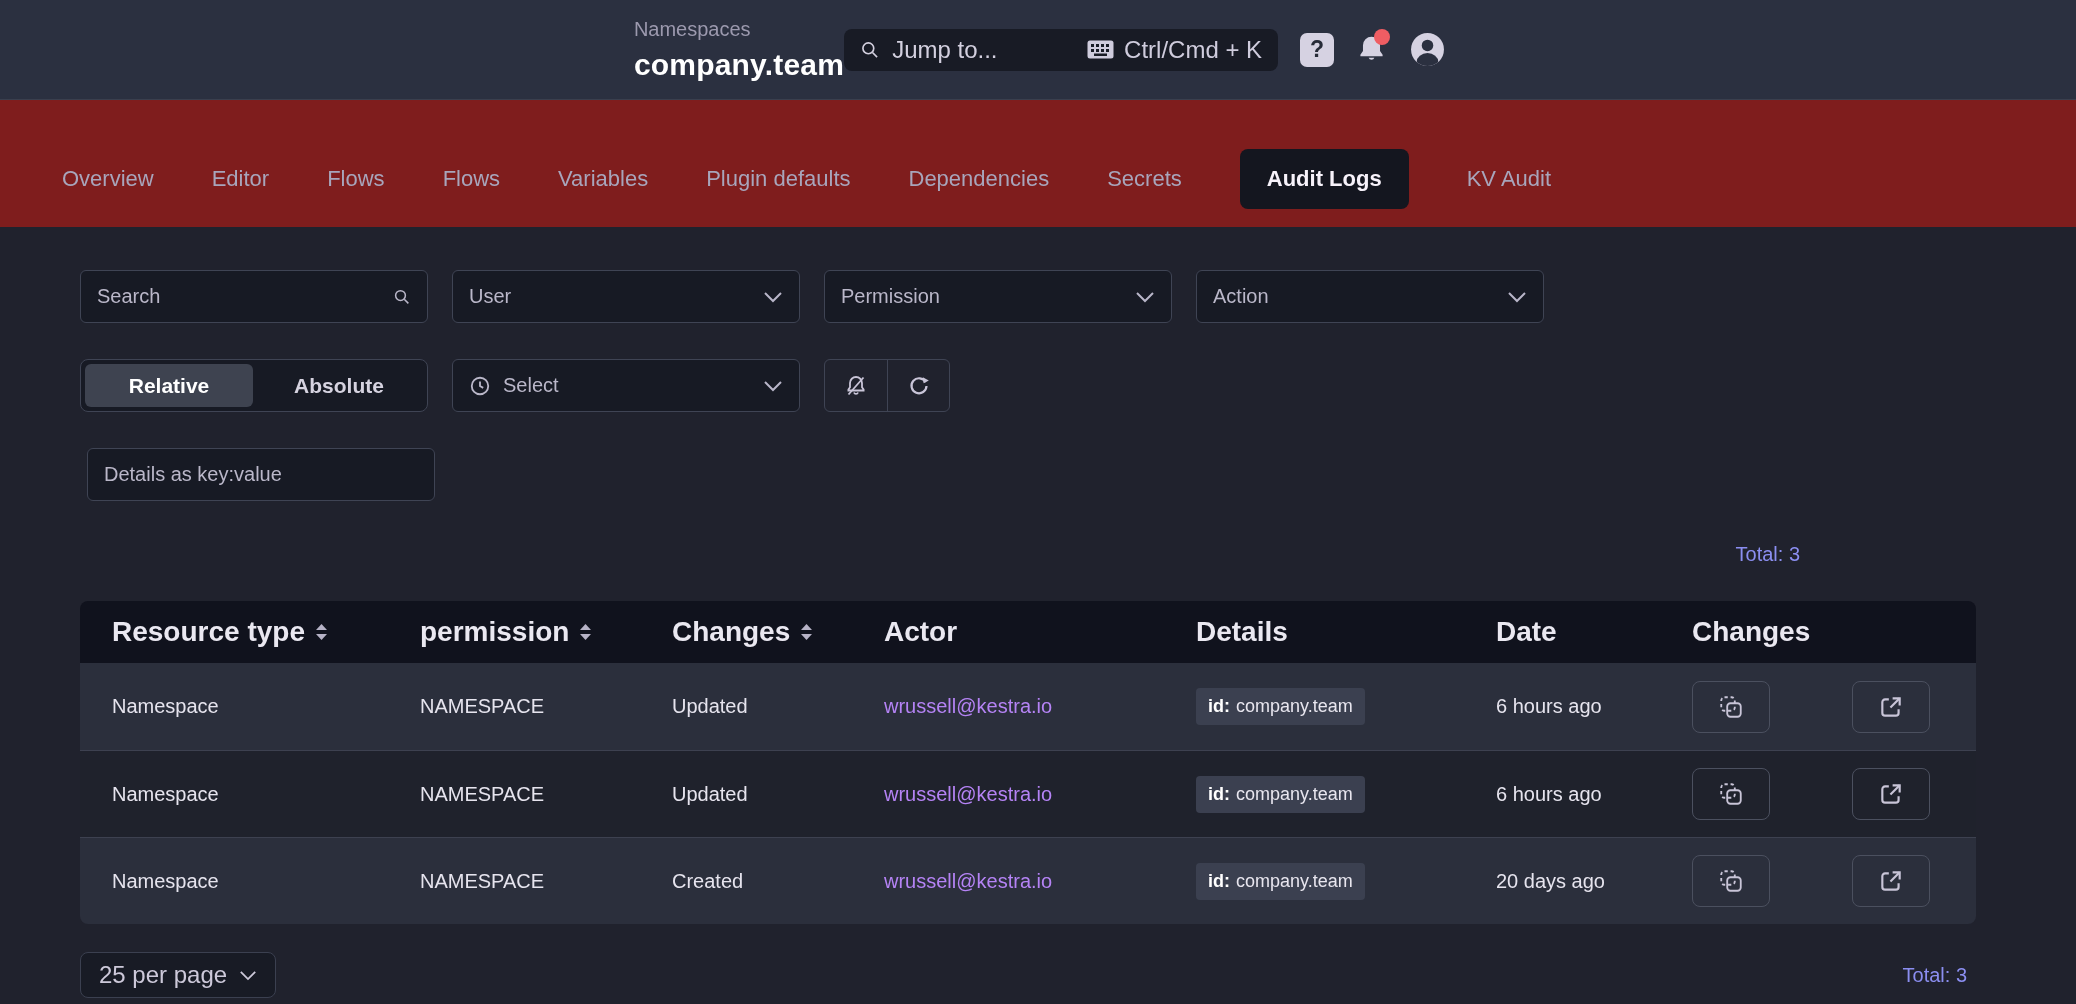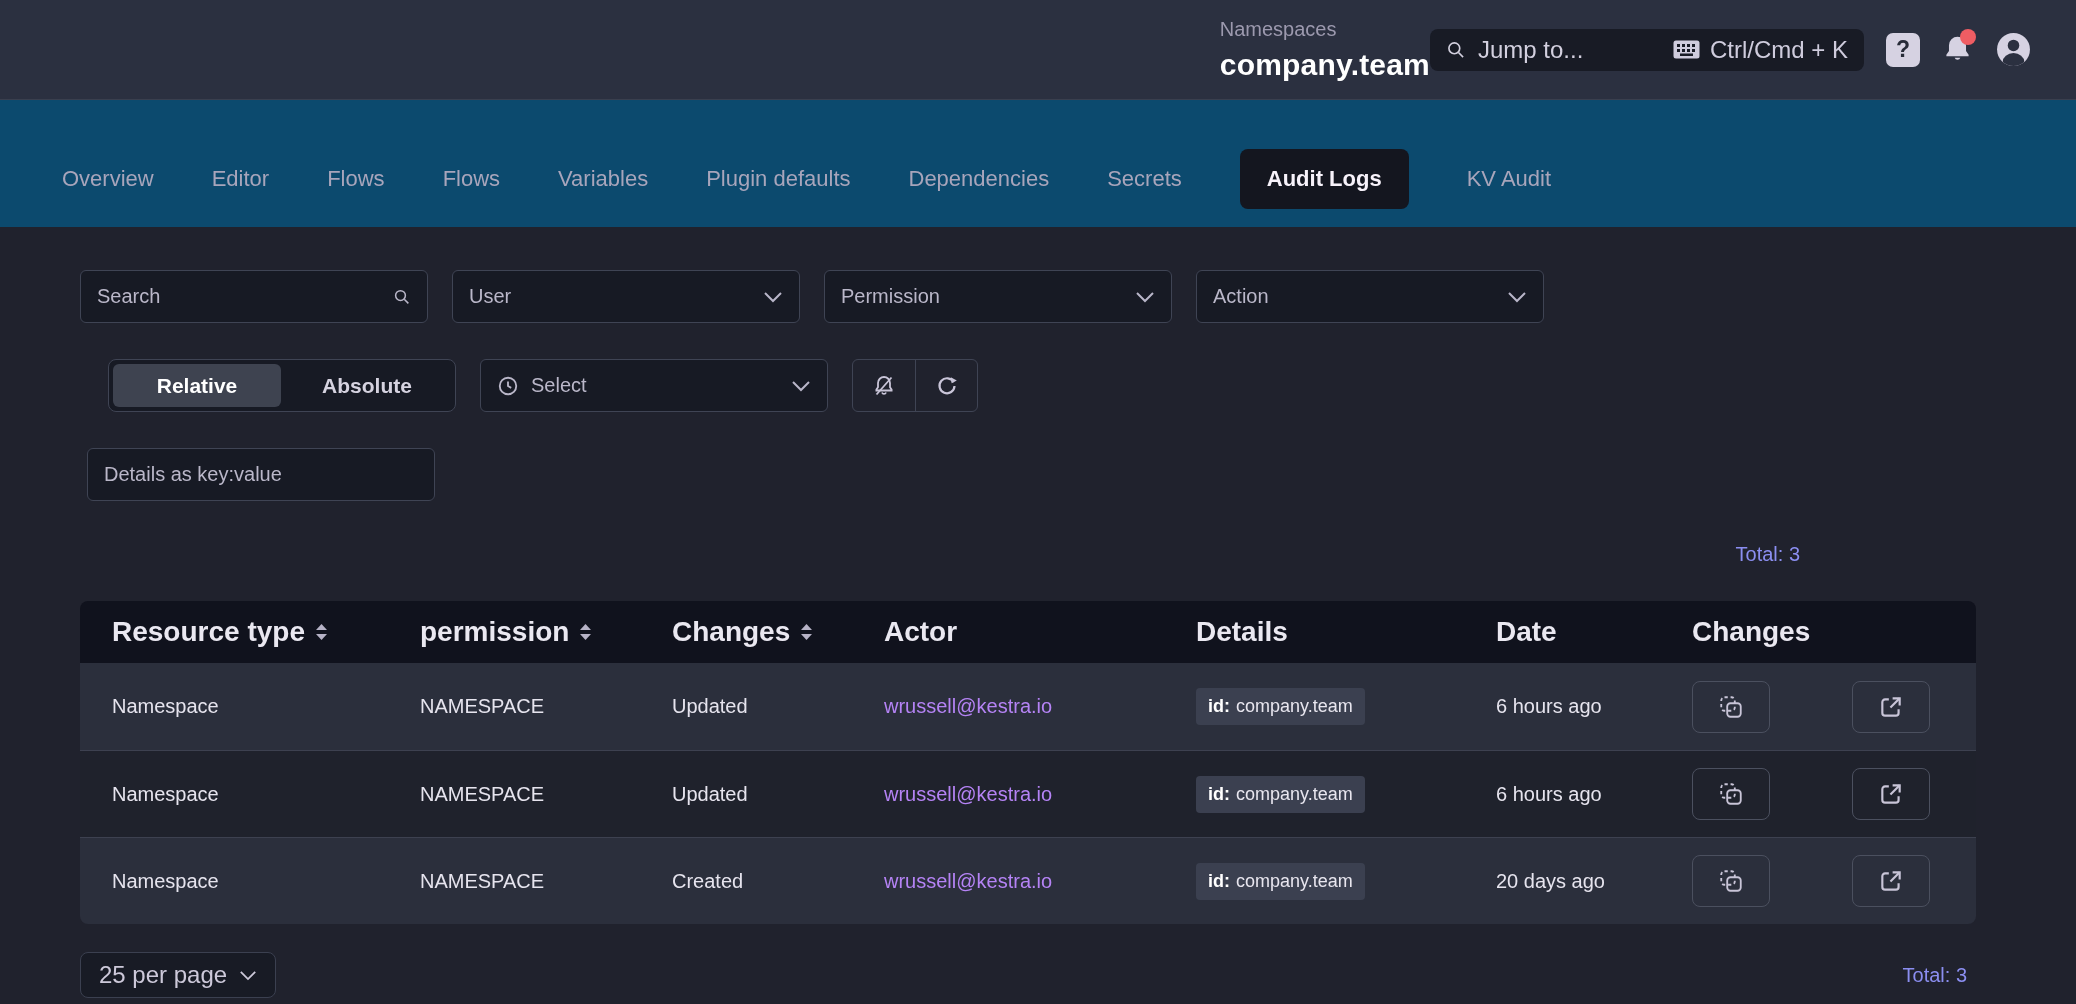--- a/index.html
+++ b/index.html
@@ -5,21 +5,21 @@
   * { margin:0; padding:0; box-sizing:border-box; }
   html,body { width:2076px; height:1004px; overflow:hidden; }
   body {
     font-family:"Liberation Sans", sans-serif;
     background:#20222d;
     color:#eceaf2;
   }
   
   .topbar {
     height:100px; background:#2b3040; border-bottom:1px solid #3a3f4e;
-    display:flex; justify-content:flex-end; align-items:center;
+    display:flex; justify-content:center; align-items:center;
     padding:0 44px 0 48px;
   }
   .breadcrumb { font-size:20px; color:#9c99ae; margin-bottom:7px; }
   .page-title { font-size:30px; font-weight:bold; color:#ffffff; letter-spacing:.2px; }
   .topbar-right { display:flex; align-items:center; gap:22px; }
   .jump-box {
     width:434px; height:42px; background:#181b25; border-radius:8px;
     display:flex; align-items:center; gap:12px; padding:0 16px;
     font-size:24px; color:#d3d0df; cursor:pointer;
   }
@@ -32,35 +32,35 @@
   }
   .bell-wrap { position:relative; cursor:pointer; display:flex; }
   .dot {
     position:absolute; top:-5px; right:-3px; width:16px; height:16px;
     border-radius:50%; background:#ef5d63;
   }
   .avatar { display:flex; cursor:pointer; }
 
   
   .tabsbar {
-    height:127px; background:#0c4a6e;
+    height:127px; background:#7f1d1d;
     display:flex; align-items:center; gap:58px;
     padding:30px 0 0 62px;
   }
   .tab { font-size:22px; color:#a8a5bb; cursor:pointer; white-space:nowrap; }
   .tab.active {
     background:#14161f; border-radius:8px; padding:17px 27px;
     font-weight:bold; color:#f7f2fa;
   }
 
   
   main { padding:0 100px 0 80px; }
   .filter-row { display:flex; gap:24px; align-items:center; }
   .row1 { margin-top:43px; }
-  .row2 { margin-top:36px;margin-left:28px; }
+  .row2 { margin-top:36px; }
   .row3 { margin-top:36px;margin-left:7px; }
   .fbox {
     height:53px; background:#171a24; border:1px solid #3f4454; border-radius:6px;
     display:flex; align-items:center; justify-content:space-between;
     padding:0 16px; font-size:20px; color:#bab7c9; width:348px; cursor:pointer;
   }
   .fbox .lab { display:flex; align-items:center; gap:12px; }
   .segmented {
     width:348px; height:53px; border:1px solid #3f4454; border-radius:8px;
     background:#171a24; display:flex; padding:4px; gap:2px;

